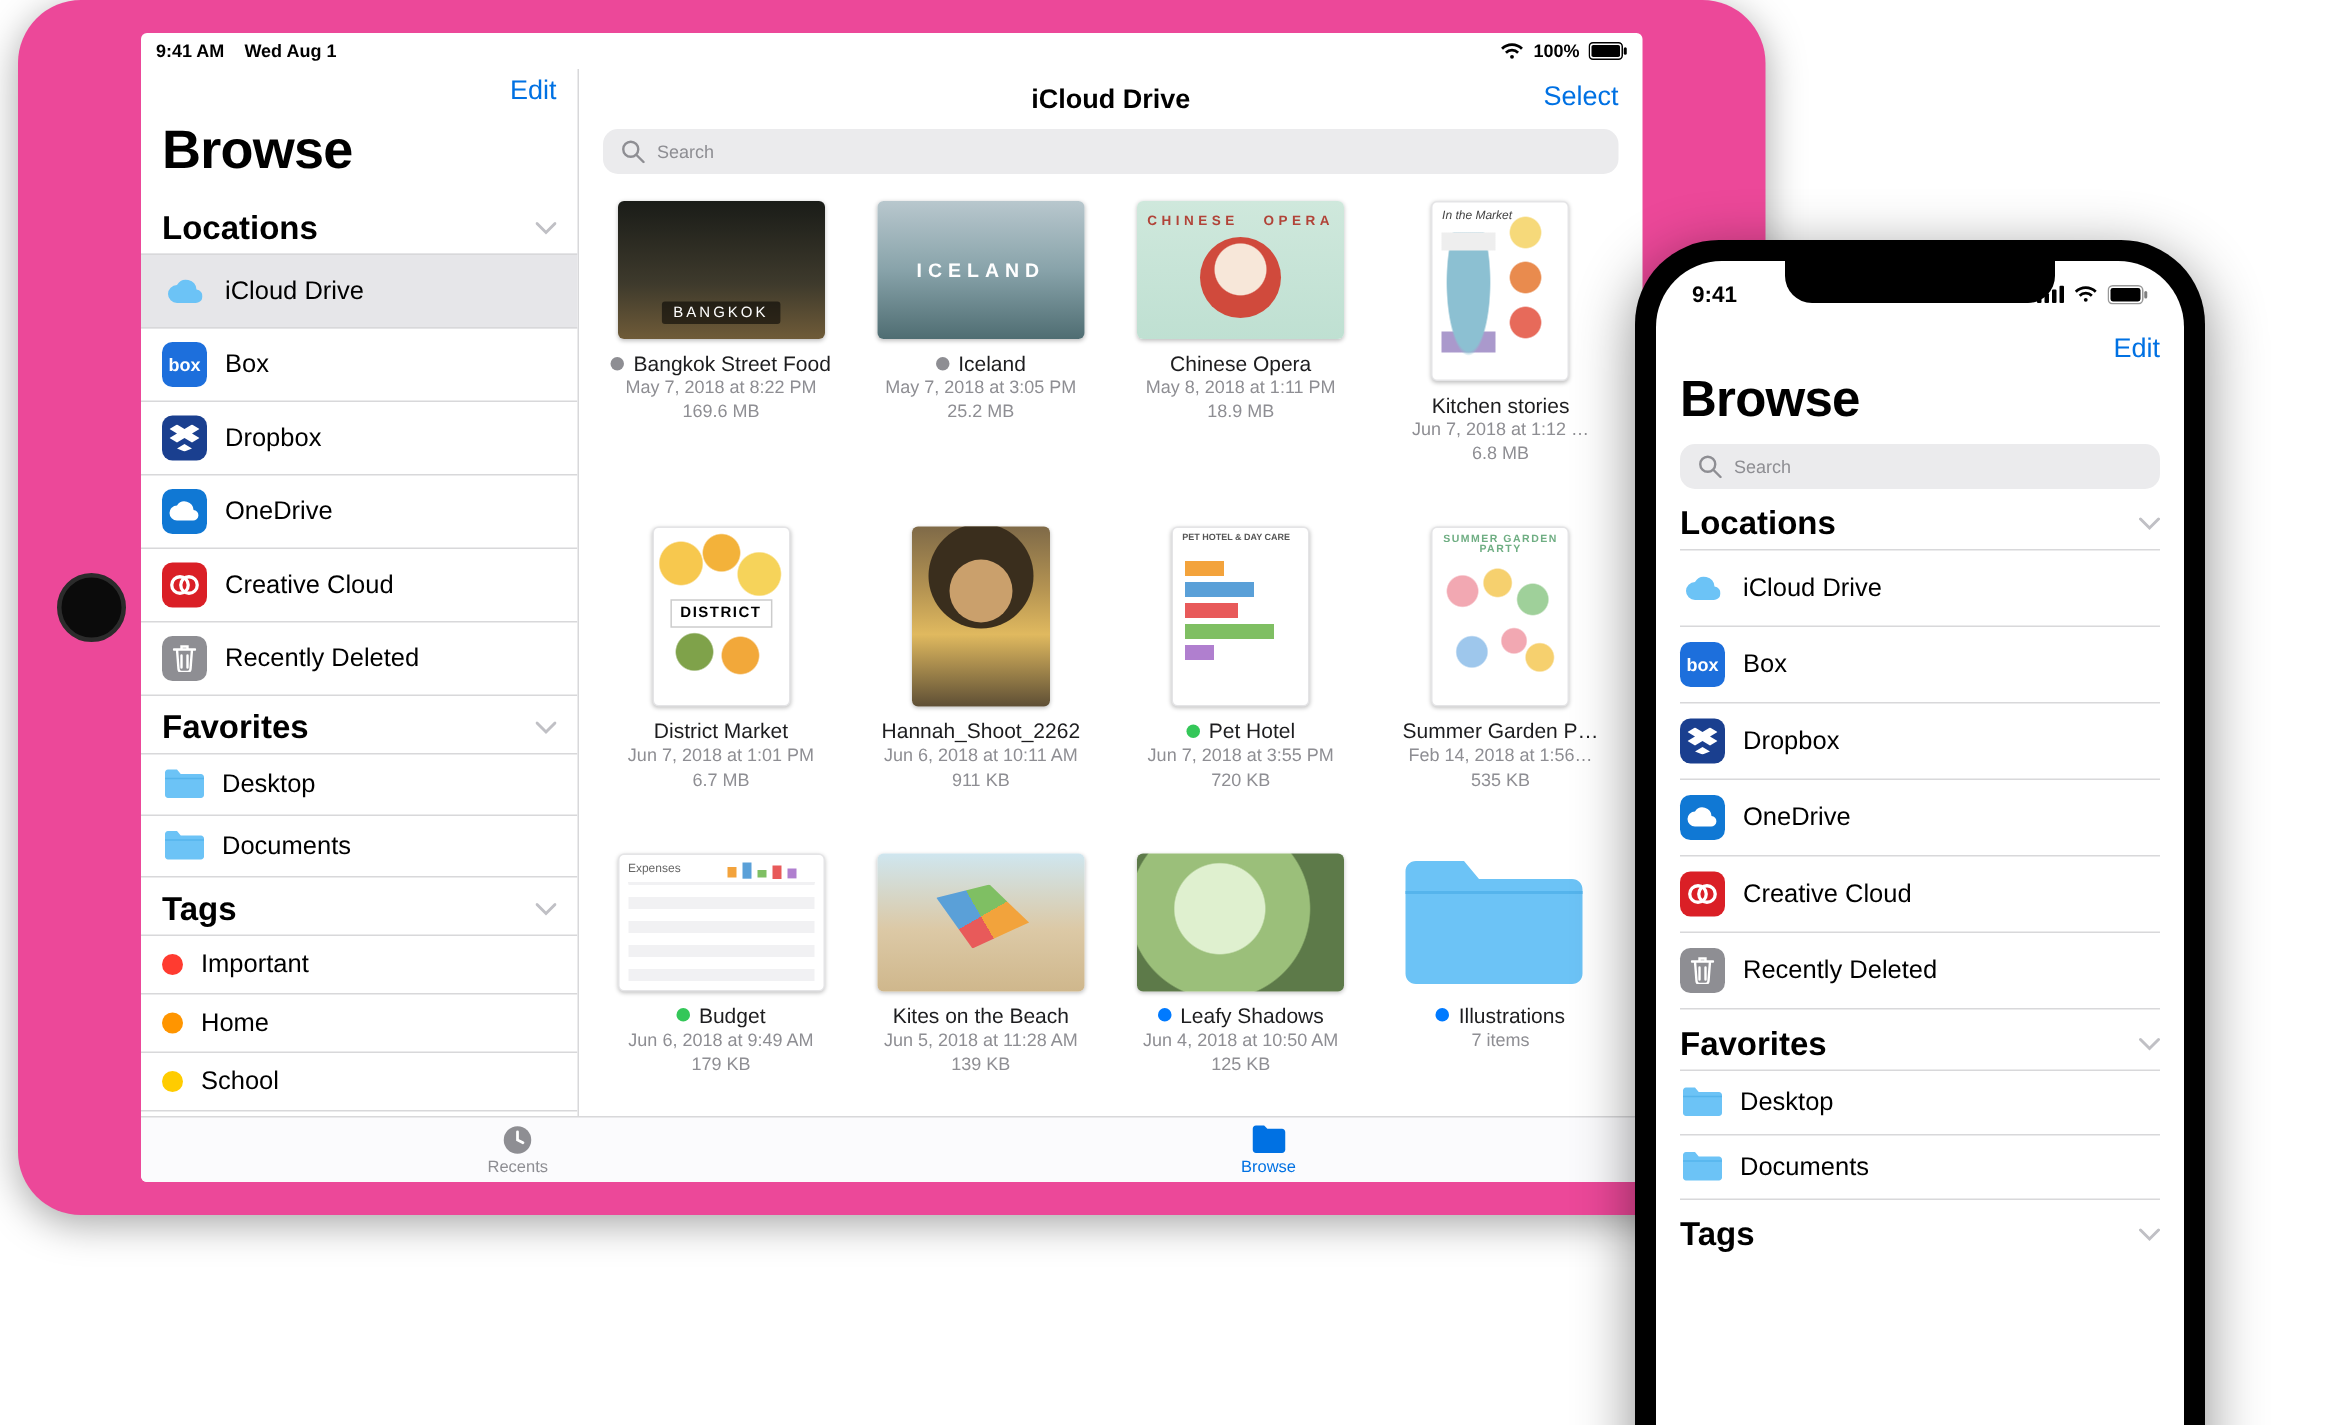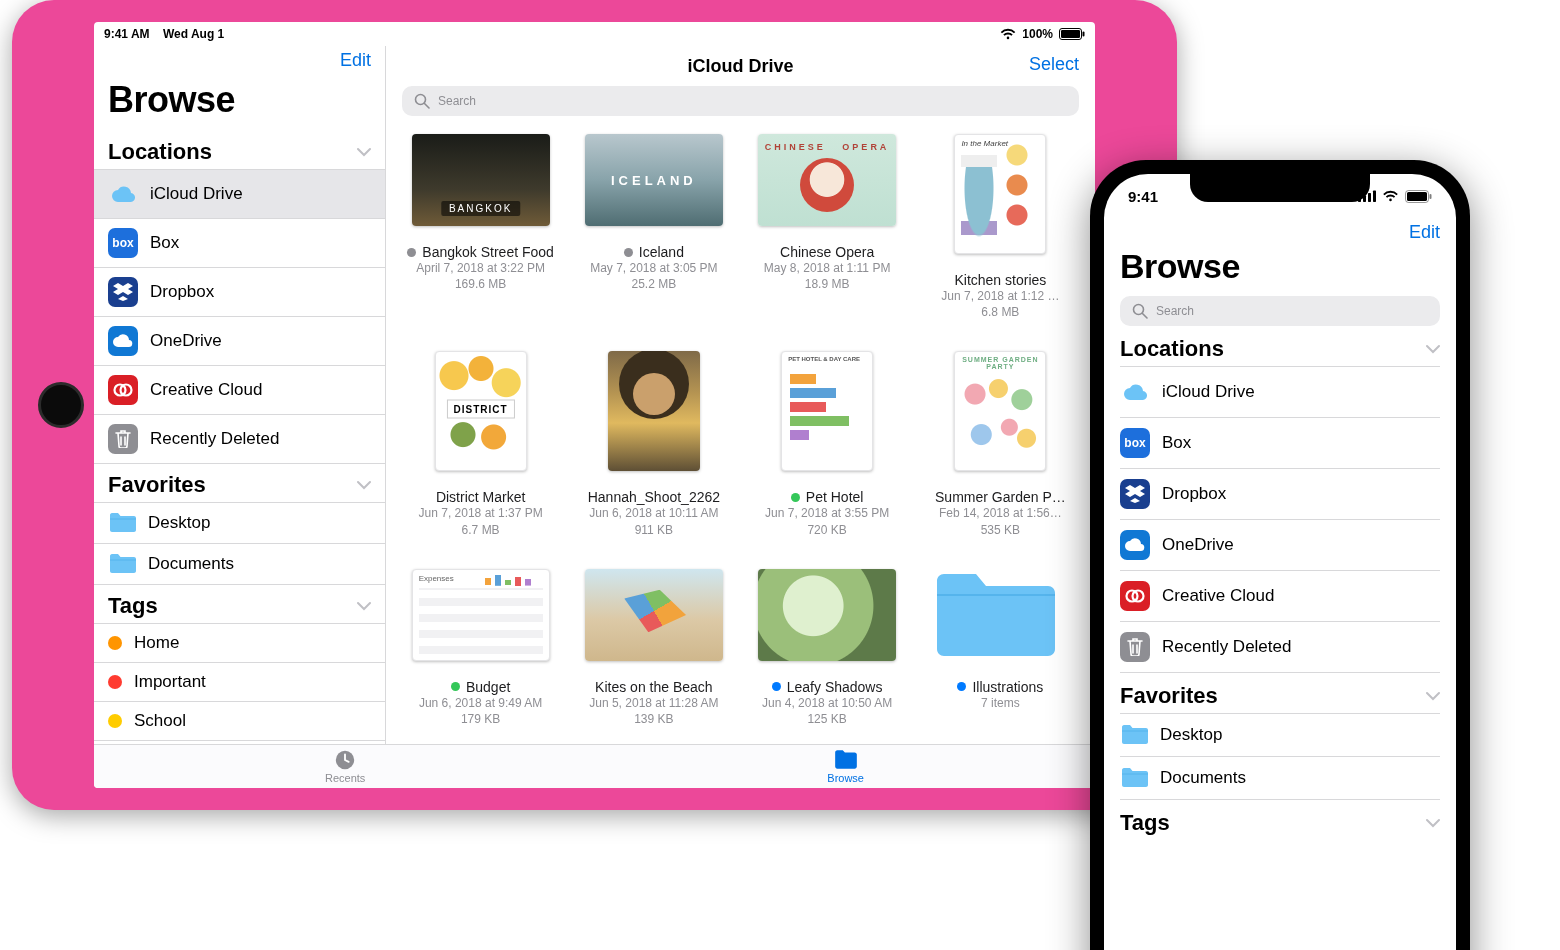--- a/index.html
+++ b/index.html
@@ -47,21 +47,21 @@
   .main-header{ display:flex; align-items:center; justify-content:center; position:relative; height:40px;}
   .main-title{ font-size:18px; font-weight:700;}
   .select-btn{ position:absolute; right:16px; top:8px; color:var(--link); font-size:18px; cursor:pointer;text-align:center;}
   .search-wrap{ padding:0 16px 8px;}
   .search{ display:flex; align-items:center; gap:8px; background:var(--search-bg); border-radius:10px; padding:7px 12px; color:var(--muted); font-size:12px;}
   .grid{ flex:1; overflow:auto; padding:10px 20px; display:grid; grid-template-columns:repeat(4,1fr); column-gap:24px; row-gap:24px;}
   .file{ display:flex; flex-direction:column; align-items:center; text-align:center; cursor:pointer;}
   .thumb{ width:138px;height:92px; border-radius:4px; background:#d5d5d8; position:relative; overflow:hidden; box-shadow:0 1px 3px rgba(0,0,0,.25);}
   .thumb.portrait{ width:92px; height:120px;}
   .thumb.folder-shape{ box-shadow:none; background:transparent;}
-  .file-name{ margin-top:18px; font-size:14px; color:var(--text); display:flex; align-items:center; gap:6px; max-width:160px;}
+  .file-name{ margin-top:8px; font-size:14px; color:var(--text); display:flex; align-items:center; gap:6px; max-width:160px;}
   .status-dot{ width:9px;height:9px;border-radius:50%;}
   .file-meta,.file-size{ font-size:12px; color:var(--muted); line-height:1.35;}
   .ipad-tabbar{ height:44px; border-top:1px solid var(--divider); background:#fbfbfd; display:flex; align-items:center; justify-content:space-around; font-size:11px;}
   .tab-item{ display:flex; flex-direction:column; align-items:center; gap:1px; color:var(--muted); cursor:pointer;}
   .tab-item.active{ color:var(--link);}
   .tab-item svg{ width:26px;height:22px;}
 
   
   .t-bangkok{background:linear-gradient(180deg,#1a1c18 0%,#3e3a2c 60%,#6f5b38 100%);} 
   .t-bangkok::after{content:"BANGKOK";position:absolute;left:50%;bottom:10px;transform:translateX(-50%);font-size:10px;letter-spacing:2px;color:#fff;background:rgba(0,0,0,.55);padding:2px 8px;border-radius:2px;}
@@ -282,26 +282,26 @@
         <div class="section-header">
           <span>Tags</span>
           <span class="chev">
             <svg width="14" height="10" viewBox="0 0 14 10">
                 <path d="M1 2l6 6 6-6" stroke="currentColor" stroke-width="2" fill="none" stroke-linecap="round"></path>
               </svg>
           </span>
         </div>
         <div class="list" id="ipad-tags">
             <div class="row">
+              <span class="tag-dot" style="background:#ff3b30"></span>
+      <span>Important</span>
+            </div>
+            <div class="row">
               <span class="tag-dot" style="background:#ff9500"></span>
       <span>Home</span>
-            </div>
-            <div class="row">
-              <span class="tag-dot" style="background:#ff3b30"></span>
-      <span>Important</span>
             </div>
             <div class="row">
               <span class="tag-dot" style="background:#ffcc00"></span>
       <span>School</span>
             </div>
           </div>
       </div>
 
       <div class="main">
         <div class="main-header">
@@ -319,21 +319,21 @@
             <span>Search</span>
           </div>
         </div>
         <div class="grid" id="ipad-grid">
             <div class="file">
               <div class="thumb  t-bangkok"></div>
     <div class="file-name">
                 <span class="status-dot" style="background:#8e8e93"></span>
                 <span>Bangkok Street Food</span>
               </div>
-    <div class="file-meta">April 7, 2018 at 3:22 PM</div>
+    <div class="file-meta">May 7, 2018 at 8:22 PM</div>
     <div class="file-size">169.6 MB</div>
             </div>
             <div class="file">
               <div class="thumb  t-iceland"></div>
     <div class="file-name">
                 <span class="status-dot" style="background:#8e8e93"></span>
                 <span>Iceland</span>
               </div>
     <div class="file-meta">May 7, 2018 at 3:05 PM</div>
     <div class="file-size">25.2 MB</div>
@@ -354,21 +354,21 @@
                 <span>Kitchen stories</span>
               </div>
     <div class="file-meta">Jun 7, 2018 at 1:12 …</div>
     <div class="file-size">6.8 MB</div>
             </div>
             <div class="file">
               <div class="thumb portrait t-district"></div>
     <div class="file-name">
                 <span>District Market</span>
               </div>
-    <div class="file-meta">Jun 7, 2018 at 1:37 PM</div>
+    <div class="file-meta">Jun 7, 2018 at 1:01 PM</div>
     <div class="file-size">6.7 MB</div>
             </div>
             <div class="file">
               <div class="thumb portrait t-hannah"></div>
     <div class="file-name">
                 <span>Hannah_Shoot_2262</span>
               </div>
     <div class="file-meta">Jun 6, 2018 at 10:11 AM</div>
     <div class="file-size">911 KB</div>
             </div>

